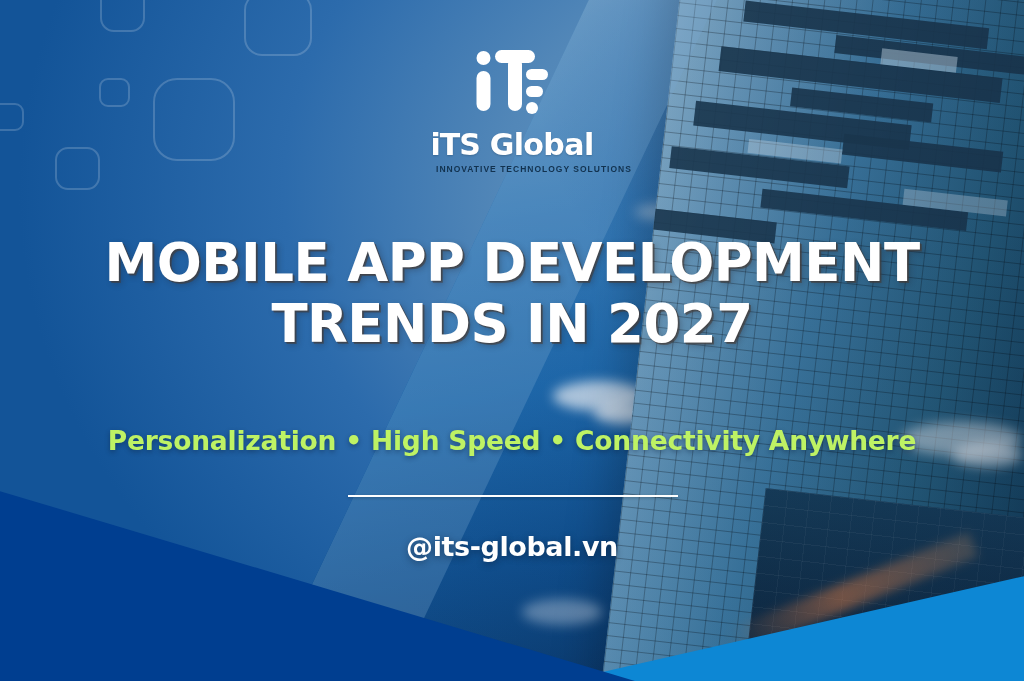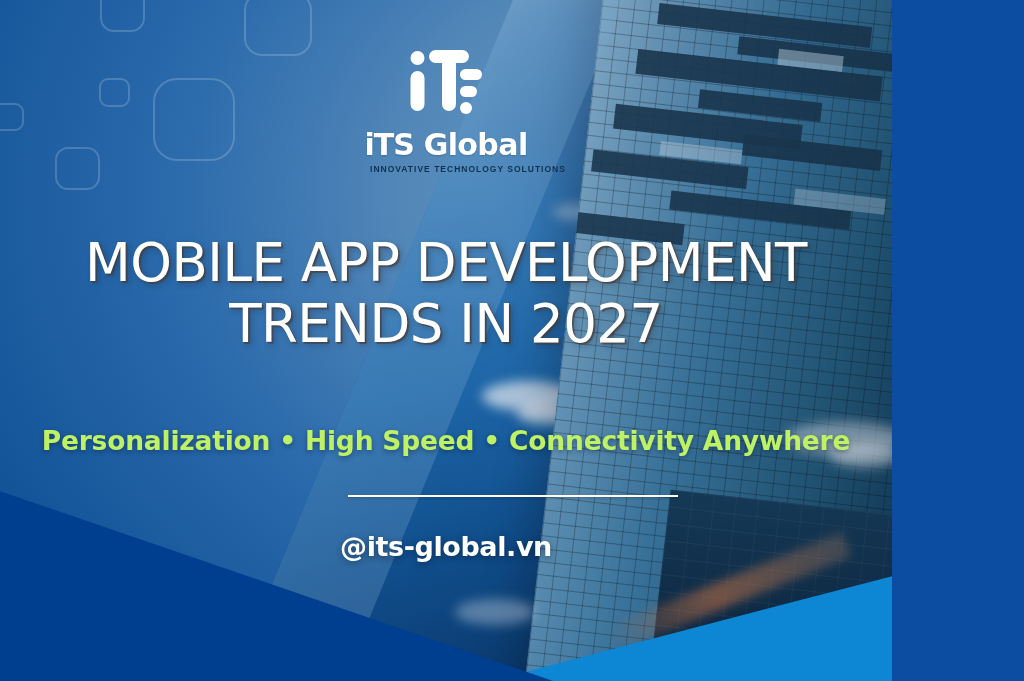--- a/index.html
+++ b/index.html
@@ -6,21 +6,21 @@
   * { margin:0; padding:0; box-sizing:border-box; }
   html, body {
     width:1024px; height:681px;
     background:#0c4da2;
     font-family:"Liberation Sans", sans-serif;
     overflow:hidden;
   }
 
   .banner{
     position:relative;
-    width:892px; height:681px;
+    width:1024px; height:681px;
     overflow:hidden;
     background:#14589f;
   }
 
   
   .bg-gradient{
     position:absolute; inset:0;
     background:
       radial-gradient(ellipse 780px 620px at 78% 28%, #6f9dc8 0%, #5287b8 38%, #2c6bac 66%, #135498 100%),
       linear-gradient(100deg, #0f4f97 0%, #1a5ba3 32%, #3a77b4 62%, #5f93c4 100%);
@@ -163,21 +163,21 @@
     color:#12324f;
     font-family:"Liberation Sans", sans-serif;
     white-space:nowrap;
     padding-left:44px;
   }
 
   .headline{
     position:absolute; left:0; right:0; top:232px;
     text-align:center;
     font-family:"DejaVu Sans", sans-serif;
-    font-weight:400;
+    font-weight:700;
     font-size:53px;
     line-height:1.16;
     letter-spacing:-.5px;
     color:#ffffff;
     text-shadow:
        2px 2px 0 rgba(70,60,55,.55),
        1px 1px 0 rgba(70,60,55,.45),
        3px 3px 6px rgba(30,30,40,.30);
   }
   .headline .l2{ display:block; }

